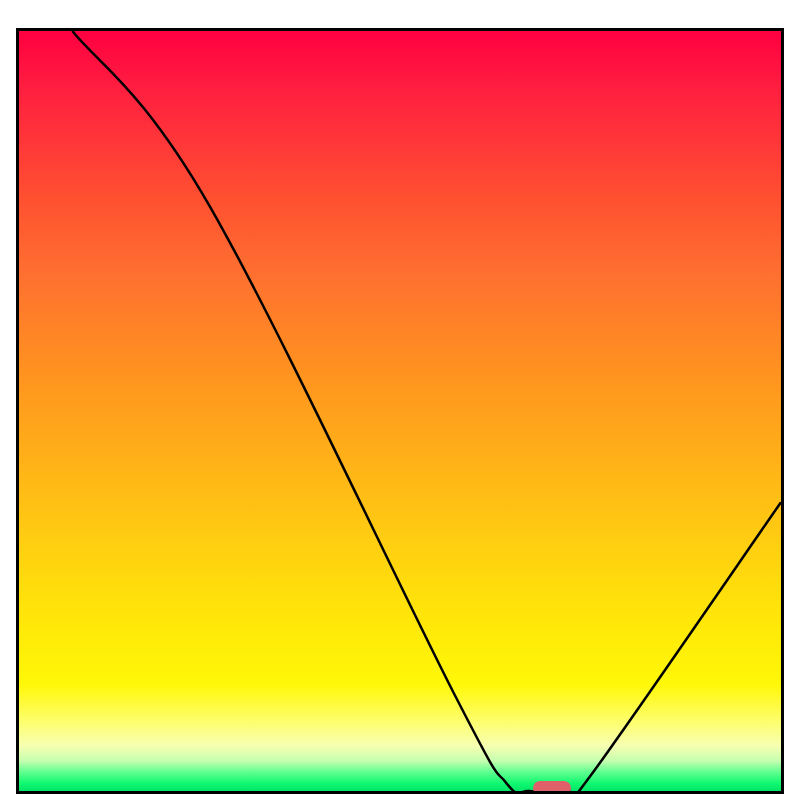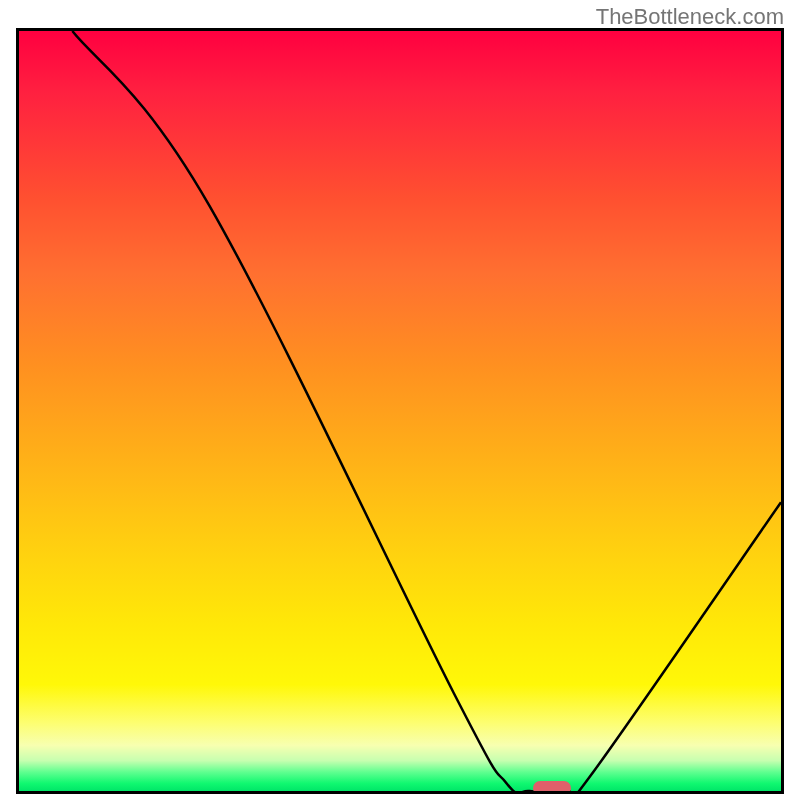--- a/index.html
+++ b/index.html
@@ -73,21 +73,20 @@
     height: 14px;
     background: #e0606a;
     border-radius: 7px;
     z-index: 20;
   }
 </style>
 </head>
 <body>
 
 <div class="chart-container">
-  <div class="watermark">TheBottleneck.com</div>
   <div class="plot-frame">
     <div class="gradient-bg"></div>
     <svg class="curve-svg" viewBox="0 0 762 760" preserveAspectRatio="none">
       <path id="curve-path" fill="none" stroke="#000000" stroke-width="2.5" d="M 53.34 0 C 78.0288 31.46399999999999, 121.92 55.78399999999995, 190.5 174.79999999999995 C 259.08 293.816, 380.8476 557.2320000000001, 434.34 661.2 C 487.83239999999995 765.168, 473.964 734.616, 487.68 752.4 C 501.396 770.184, 499.5672 758.632, 510.54 760 C 521.5128 761.368, 537.6672 762.736, 548.64 760 C 559.6128 757.264, 533.0952 796.784, 571.5 744.8 C 609.9048 692.8159999999999, 727.71 520.448, 762 471.2"></path>
     </svg>
     <div class="marker" id="marker-el" style="left: 514.4px; top: 750px; background: rgb(224, 96, 106);"></div>
   </div>
 </div>
 
 </body></html>

